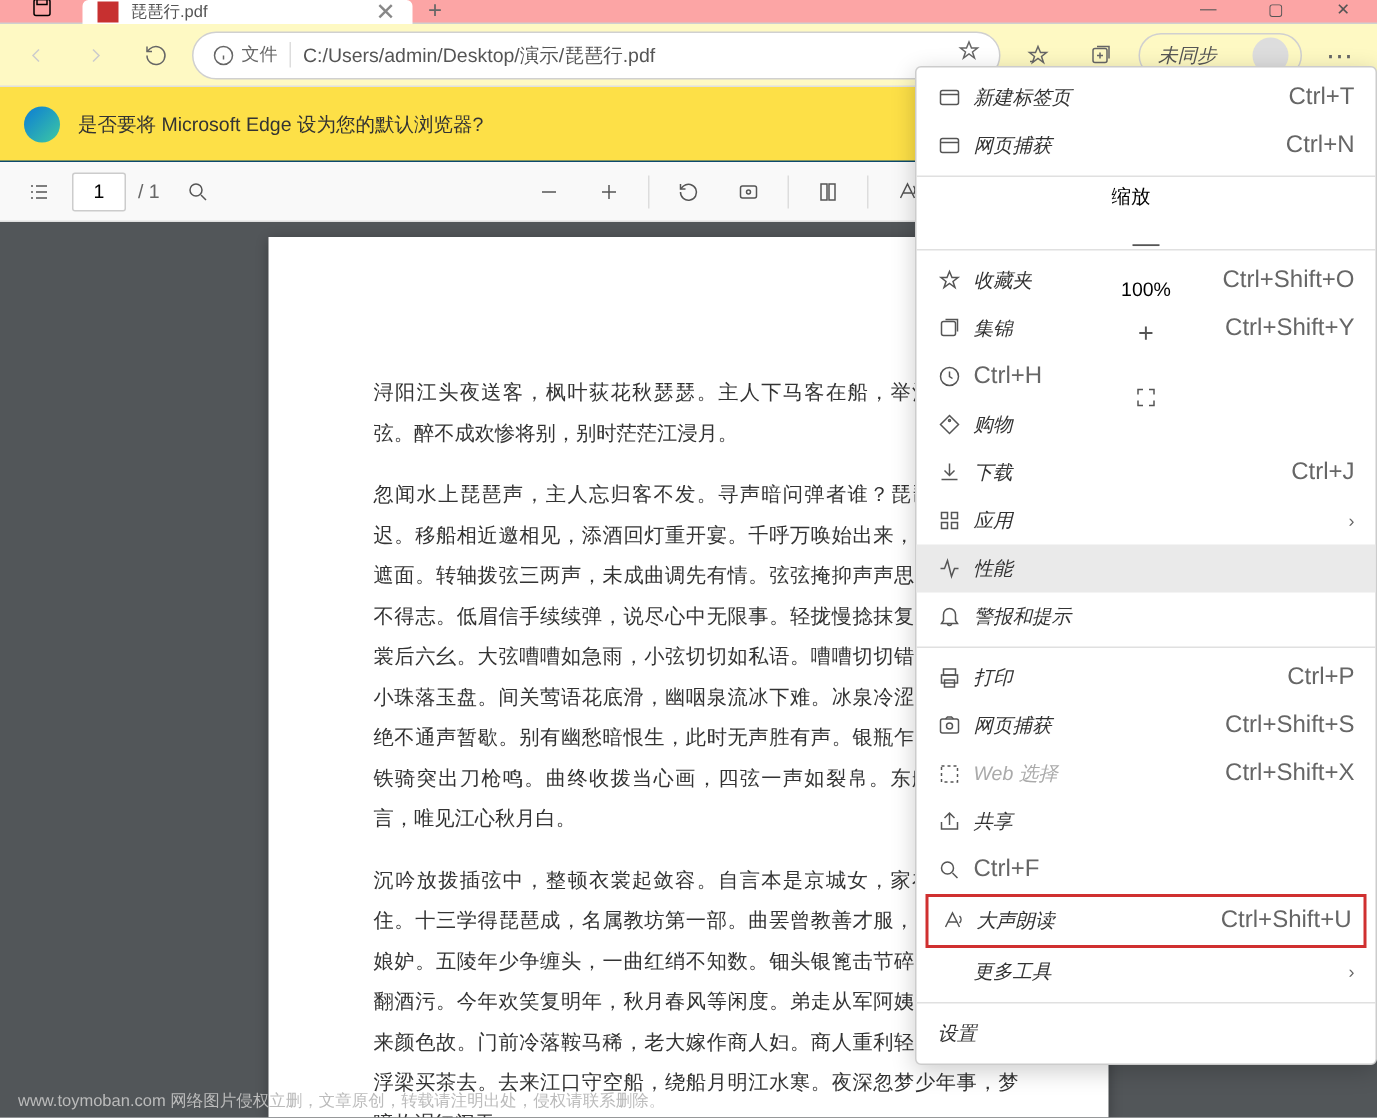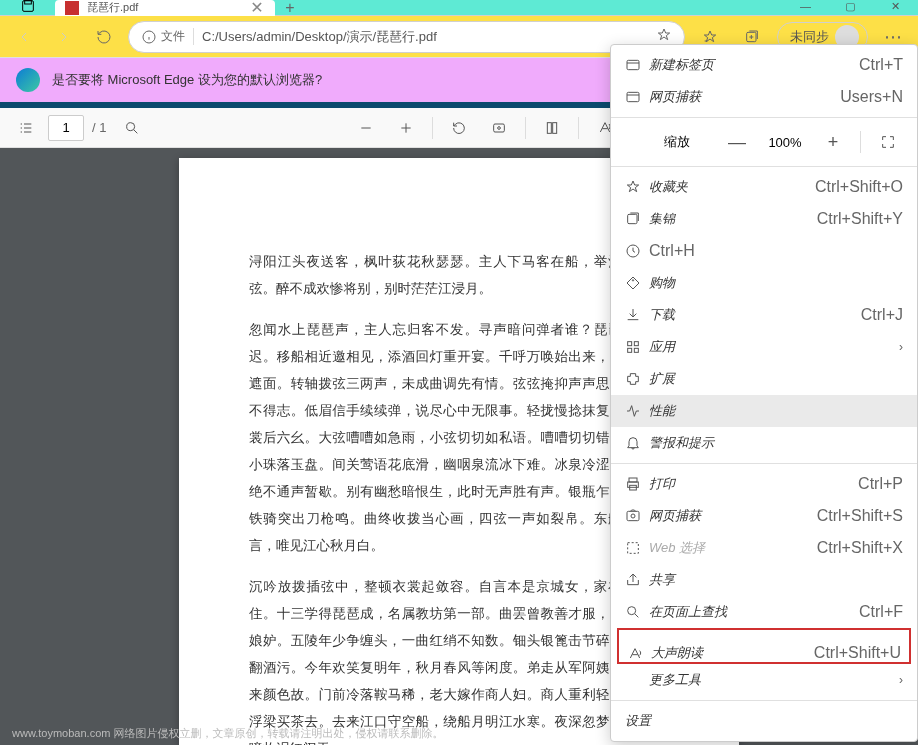--- a/index.html
+++ b/index.html
@@ -1,40 +1,40 @@
 <!DOCTYPE html>
 <html><head>
   <meta charset="utf-8">
   <style>
     * { margin: 0; padding: 0; box-sizing: border-box; font-family: "Microsoft YaHei", "Segoe UI", sans-serif; }
     body { width: 918px; height: 745px; background: #f8f8f8; overflow: hidden; position: relative; }
     
-    .tab-bar { display: flex; align-items: center; height: 16px; background: #5eead4; border-bottom: 1px solid #d0d0d0; }
+    .tab-bar { display: flex; align-items: center; height: 16px; background: #fca5a5; border-bottom: 1px solid #d0d0d0; }
     .tab-spacer { width: 55px; height: 100%; display: flex; align-items: center; justify-content: center; }
     .tab { display: flex; align-items: center; background: #fff; height: 16px; padding: 0 10px; min-width: 220px; border-radius: 4px 4px 0 0; }
     .tab-icon { width: 14px; height: 14px; background: #c73030; display: inline-block; margin-right: 8px; }
     .tab-title { flex: 1; font-size: 11px; color: #555; }
     .tab-close { width: 16px; text-align: center; color: #888; cursor: pointer; }
     .tab-add { width: 30px; text-align: center; color: #666; cursor: pointer; }
     .win-controls { margin-left: auto; display: flex; }
     .win-btn { width: 45px; height: 16px; text-align: center; color: #555; font-size: 11px; }
     
-    .addr-bar { display: flex; align-items: center; height: 42px; background: #fde047; padding: 0 8px; gap: 8px; border-bottom: 1px solid #e0e0e0; }
+    .addr-bar { display: flex; align-items: center; height: 42px; background: #fef9c3; padding: 0 8px; gap: 8px; border-bottom: 1px solid #e0e0e0; }
     .nav-btn { width: 32px; height: 32px; display: flex; align-items: center; justify-content: center; color: #666; border-radius: 4px; }
     .nav-btn.disabled { color: #ccc; }
     .url-box { flex: 1; display: flex; align-items: center; height: 32px; border: 1px solid #d0d0d0; border-radius: 16px; padding: 0 12px; background: #fff; }
     .url-info { display: flex; align-items: center; color: #666; font-size: 12px; gap: 4px; padding-right: 8px; border-right: 1px solid #ddd; }
     .url-text { margin-left: 8px; font-size: 13px; color: #555; flex: 1; }
     .url-actions { display: flex; align-items: center; gap: 8px; color: #666; }
     .toolbar-icon { width: 34px; height: 32px; display: flex; align-items: center; justify-content: center; color: #666; }
-    .sync-btn { display: flex; align-items: center; gap: 6px; border: 1px solid #d0d0d0; border-radius: 16px; padding: 2px 8px 2px 12px; font-size: 13px; color: #555; }
+    .sync-btn { display: flex; align-items: center; gap: 24px; border: 1px solid #d0d0d0; border-radius: 16px; padding: 2px 8px 2px 12px; font-size: 13px; color: #555; font-style: italic; }
     .avatar { width: 24px; height: 24px; background: #ddd; border-radius: 50%; }
     .more-btn { width: 34px; height: 32px; display: flex; align-items: center; justify-content: center; font-size: 18px; color: #666; }
     
-    .info-bar { display: flex; align-items: center; height: 50px; background: #f0abfc; padding: 0 16px; gap: 12px; border-bottom: 6px solid #0c4a6e; }
+    .info-bar { display: flex; align-items: center; height: 50px; background: #fde047; padding: 0 16px; gap: 12px; border-bottom: 1px solid #0c4a6e; }
     .edge-icon { width: 24px; height: 24px; border-radius: 50%; background: linear-gradient(135deg, #0c7cd5, #3dc9a3); }
     .info-text { flex: 1; font-size: 13px; color: #333; }
     .info-btn { background: #0078d4; color: #fff; padding: 7px 18px; border-radius: 2px; font-size: 13px; border: none; }
     .info-close { margin-left: auto; width: 32px; text-align: center; color: #666; font-size: 18px; }
     
     .pdf-toolbar { display: flex; align-items: center; height: 40px; background: #f9f9f9; padding: 0 8px; gap: 4px; border-bottom: 1px solid #e0e0e0; }
     .pdf-tool { width: 36px; height: 32px; display: flex; align-items: center; justify-content: center; color: #555; }
     .page-input { width: 36px; height: 26px; border: 1px solid #ccc; text-align: center; font-size: 13px; border-radius: 2px; }
     .page-total { font-size: 13px; color: #666; margin: 0 4px; }
     .tool-sep { width: 1px; height: 22px; background: #ddd; margin: 0 4px; }
@@ -46,27 +46,27 @@
     
     .context-menu { position: absolute; top: 44px; right: 0; width: 308px; background: #fff; border: 1px solid #ccc; border-radius: 4px; box-shadow: 0 4px 16px rgba(0,0,0,0.2); z-index: 100; padding: 4px 0; }
     .menu-item { display: flex; align-items: center; height: 32px; padding: 0 14px; font-size: 13px; color: #333; }
     .menu-item.highlighted { background: #eaeaea; }
     .menu-item.disabled { color: #aaa; }
     .menu-icon { width: 24px; display: flex; align-items: center; color: #555; }
     .menu-label { flex: 1; font-style: italic; }
     .menu-shortcut { color: #666; font-size: 16px; }
     .menu-arrow { color: #666; font-size: 12px; }
     .menu-sep { height: 1px; background: #e0e0e0; margin: 4px 0; }
-    .zoom-row { display: flex; align-items: center; height: 40px; padding: 0 14px; gap: 12px; }
+    .zoom-row { display: flex; align-items: center; height: 40px; padding: 0 14px; gap: 12px; flex-direction: column; }
     .zoom-label { flex: 1; font-size: 13px; text-align: right; margin-right: 20px;}
     .zoom-ctrl { width: 30px; height: 30px; display: flex; align-items: center; justify-content: center; font-size: 18px; color: #555; }
     .zoom-val { font-size: 13px; min-width: 42px; text-align: center; }
     .zoom-sep { width: 1px; height: 22px; background: #ddd; }
     .menu-highlight-box { border: 2px solid #d03030; margin: 0 6px; }
-    .menu-highlight-box .menu-item { padding: 0 8px; align-items: flex-end; }
+    .menu-highlight-box .menu-item { padding: 0 8px; }
     
     .watermark { position: absolute; bottom: 4px; left: 12px; font-size: 11px; color: #bbb; }
     
     svg { width: 16px; height: 16px; stroke: currentColor; fill: none; stroke-width: 1.5; }
   </style>
 </head>
 <body>
 
 <div class="tab-bar">
   <div class="tab-spacer">
@@ -235,21 +235,21 @@
     <span class="menu-shortcut">Ctrl+T</span>
   </div>
   <div class="menu-item">
     <span class="menu-icon">
         <svg viewBox="0 0 24 24">
           <rect x="3" y="5" width="18" height="14" rx="2"></rect>
           <path d="M3 9h18"></path>
         </svg>
       </span>
     <span class="menu-label">网页捕获</span>
-    <span class="menu-shortcut">Users+N</span>
+    <span class="menu-shortcut">Ctrl+N</span>
   </div>
   <div class="menu-sep"></div>
   <div class="zoom-row">
     <span class="zoom-label">缩放</span>
     <span class="zoom-ctrl">—</span>
     <span class="zoom-val">100%</span>
     <span class="zoom-ctrl">+</span>
     <span class="zoom-sep"></span>
     <span class="zoom-ctrl">
         <svg viewBox="0 0 24 24">
@@ -309,28 +309,20 @@
         <svg viewBox="0 0 24 24">
           <rect x="4" y="4" width="6" height="6"></rect>
           <rect x="14" y="4" width="6" height="6"></rect>
           <rect x="4" y="14" width="6" height="6"></rect>
           <rect x="14" y="14" width="6" height="6"></rect>
         </svg>
       </span>
     <span class="menu-label">应用</span>
     <span class="menu-arrow">›</span>
   </div>
-  <div class="menu-item">
-    <span class="menu-icon">
-        <svg viewBox="0 0 24 24">
-          <path d="M8 4h8v4h4v8h-4v4H8v-4H4V8h4z"></path>
-        </svg>
-      </span>
-    <span class="menu-label">扩展</span>
-  </div>
   <div class="menu-item highlighted">
     <span class="menu-icon">
         <svg viewBox="0 0 24 24">
           <path d="M3 12h4l3-8 4 16 3-8h4"></path>
         </svg>
       </span>
     <span class="menu-label">性能</span>
   </div>
   <div class="menu-item">
     <span class="menu-icon">
@@ -381,21 +373,20 @@
       </span>
     <span class="menu-label">共享</span>
   </div>
   <div class="menu-item">
     <span class="menu-icon">
         <svg viewBox="0 0 24 24">
           <circle cx="10" cy="10" r="6"></circle>
           <path d="M20 20l-5-5"></path>
         </svg>
       </span>
-    <span class="menu-label">在页面上查找</span>
     <span class="menu-shortcut">Ctrl+F</span>
   </div>
   <div class="menu-highlight-box">
     <div class="menu-item">
       <span class="menu-icon">
           <svg viewBox="0 0 24 24">
             <path d="M5 18l7-14 7 14M8 13h8"></path>
             <path d="M19 7c2 2 2 5 0 7"></path>
           </svg>
         </span>

